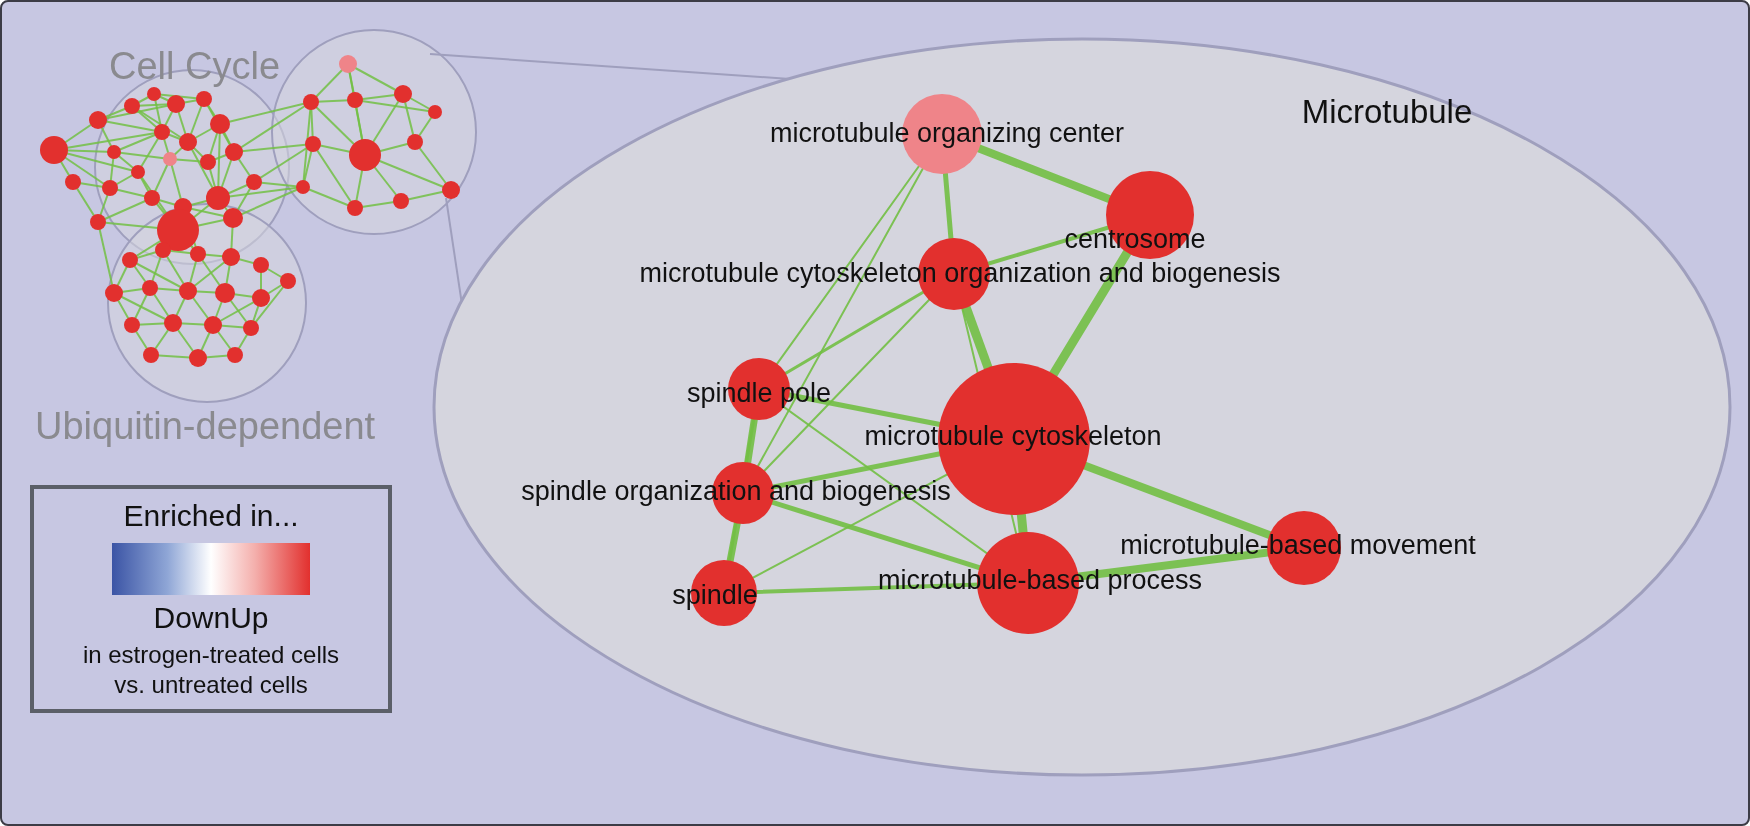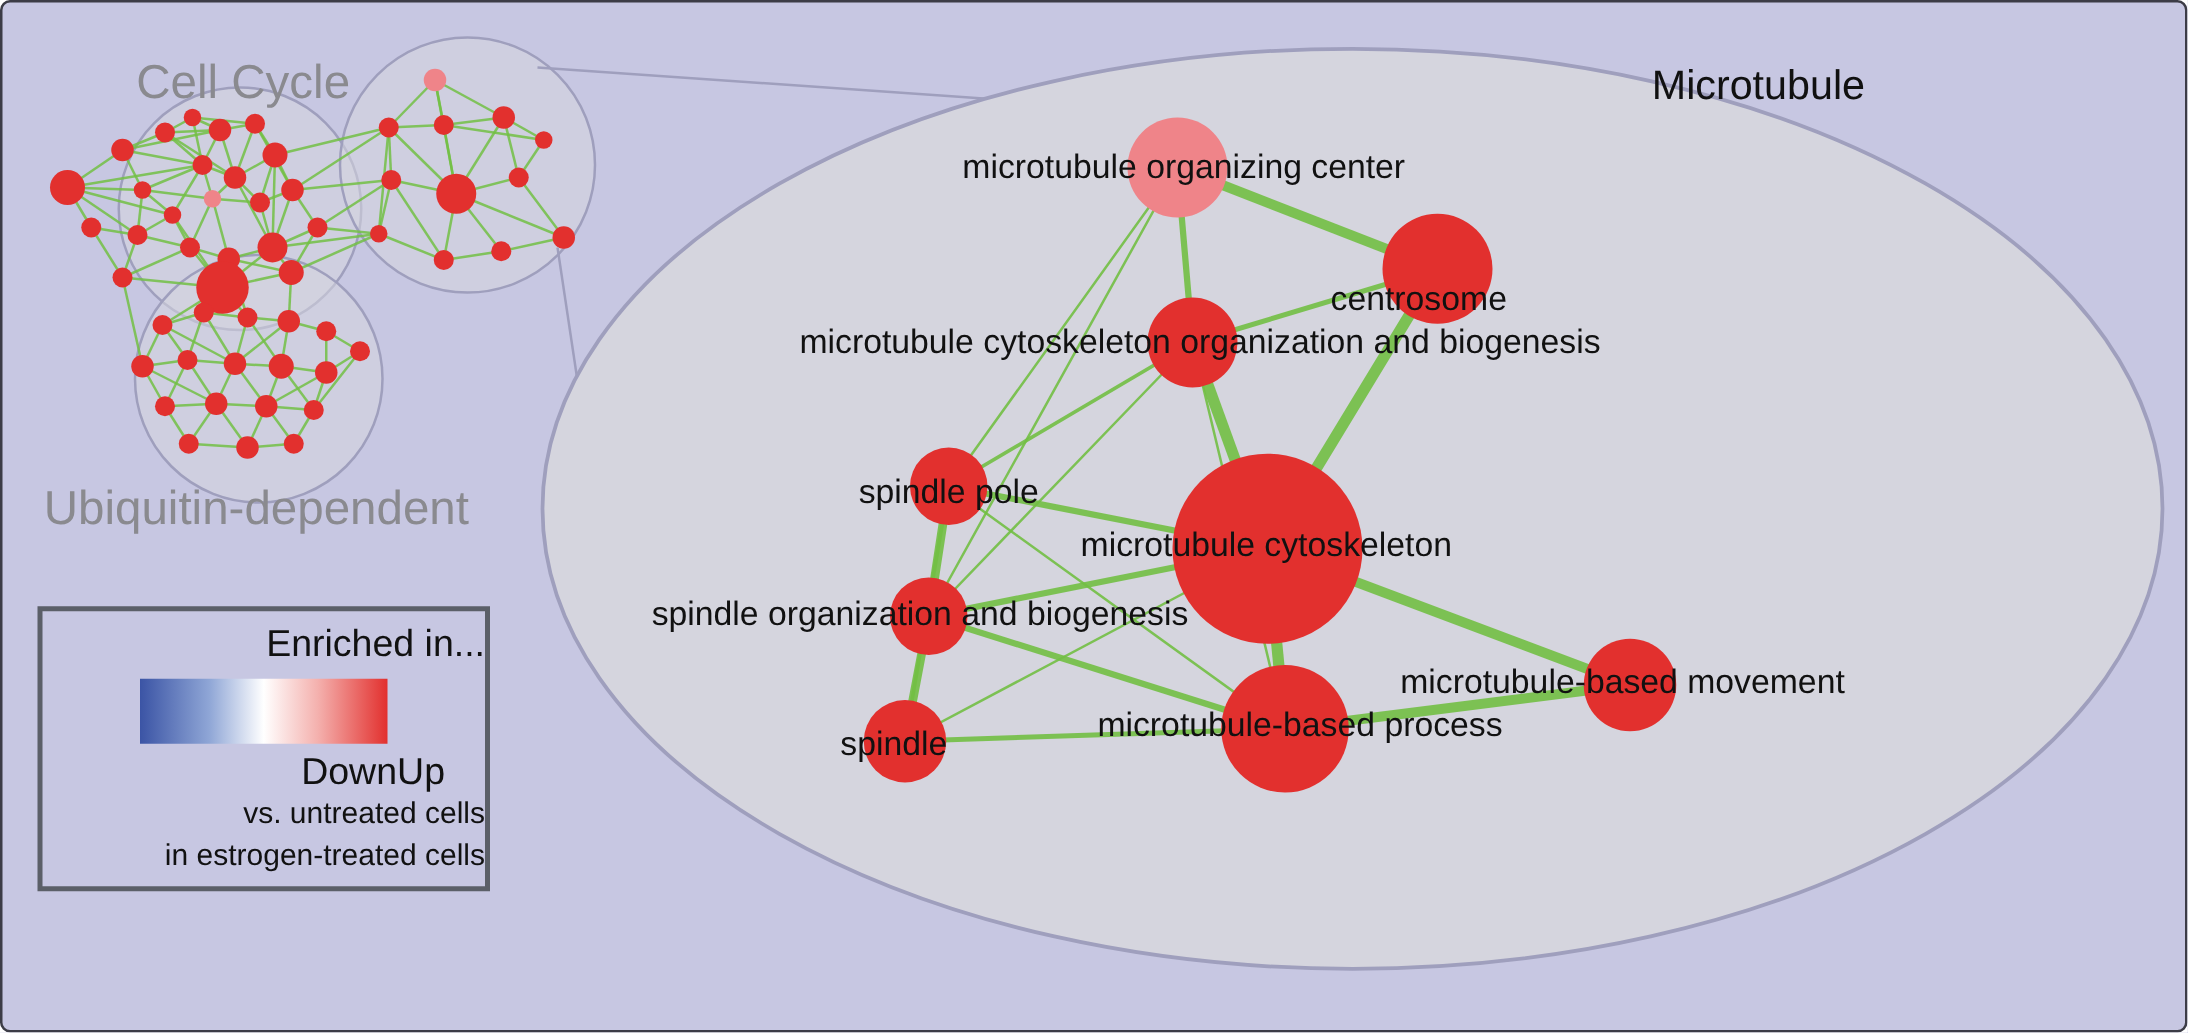--- a/index.html
+++ b/index.html
@@ -9,27 +9,27 @@
     box-sizing:border-box;
     background:#c7c7e2;
     border:2px solid #3c3c46;
     border-radius:8px;
     overflow:hidden;
     font-family:"Liberation Sans", sans-serif;
   }
   svg{position:absolute;left:0;top:0;font-family:"Liberation Sans", sans-serif;}
   .lbl{position:absolute;white-space:nowrap;}
   .gray{color:#8a8a8f;font-size:38px;line-height:39px;}
-  .black-title{color:#111111;font-size:33px;line-height:41px;text-align:right;}
+  .black-title{color:#111111;font-size:33px;line-height:41px;text-align:center;margin-top:44px;}
   .legend{
     position:absolute;left:28px;top:483px;width:362px;height:228px;
     box-sizing:border-box;
     border:4px solid #5b5f68;
     background:#c7c7e2;
-    display:flex;flex-direction:column;align-items:flex-end;
+    display:flex;flex-direction:column;align-items:center;
   }
   .legend-title{margin-top:10px;text-align:center;font-size:30px;color:#111111;}
   .legend-bar{width:198px;height:52px;margin:10px auto 0 auto;}
   .legend-row{display:flex;justify-content:space-between;padding:0 32px;margin-top:6px;font-size:30px;color:#111111;}
   .legend-small{text-align:center;font-size:24px;color:#111111;margin-top:6px;line-height:28px;}
 </style>
 </head>
 <body>
 
 <div class="canvas">
@@ -275,32 +275,32 @@
       <text x="757" y="400" text-anchor="middle" font-size="27" fill="#111111">spindle pole</text>
       <text x="1011" y="443" text-anchor="middle" font-size="27" fill="#111111">microtubule cytoskeleton</text>
       <text x="734" y="498" text-anchor="middle" font-size="27" fill="#111111">spindle organization and biogenesis</text>
       <text x="1296" y="552" text-anchor="middle" font-size="27" fill="#111111">microtubule-based movement</text>
       <text x="713" y="602" text-anchor="middle" font-size="27" fill="#111111">spindle</text>
       <text x="1038" y="587" text-anchor="middle" font-size="27" fill="#111111">microtubule-based process</text>
     </svg>
 
   <div class="lbl gray" style="left:107px;top:45px;">Cell Cycle</div>
 
-  <div class="lbl gray" style="left:33px;top:386px;">
+  <div class="lbl gray" style="left:33px;top:405px;">
     <div>Ubiquitin-dependent</div>
   </div>
 
   <div class="lbl black-title" style="left:1280px;top:45px;width:210px;">
     <div>Microtubule</div>
   </div>
 
   <div class="legend">
     <div class="legend-title">Enriched in...</div>
     <div class="legend-bar" style="background: linear-gradient(to right, rgb(59, 84, 165) 0%, rgb(143, 166, 214) 28%, rgb(255, 255, 255) 50%, rgb(244, 176, 173) 72%, rgb(226, 48, 46) 100%);"></div>
     <div class="legend-row">
       <span>Down</span>
       <span>Up</span>
     </div>
+    <div class="legend-small">in estrogen-treated cells</div>
     <div class="legend-small" style="margin-top:2px;">vs. untreated cells</div>
-    <div class="legend-small">in estrogen-treated cells</div>
   </div>
 
 </div>
 
 </body></html>

